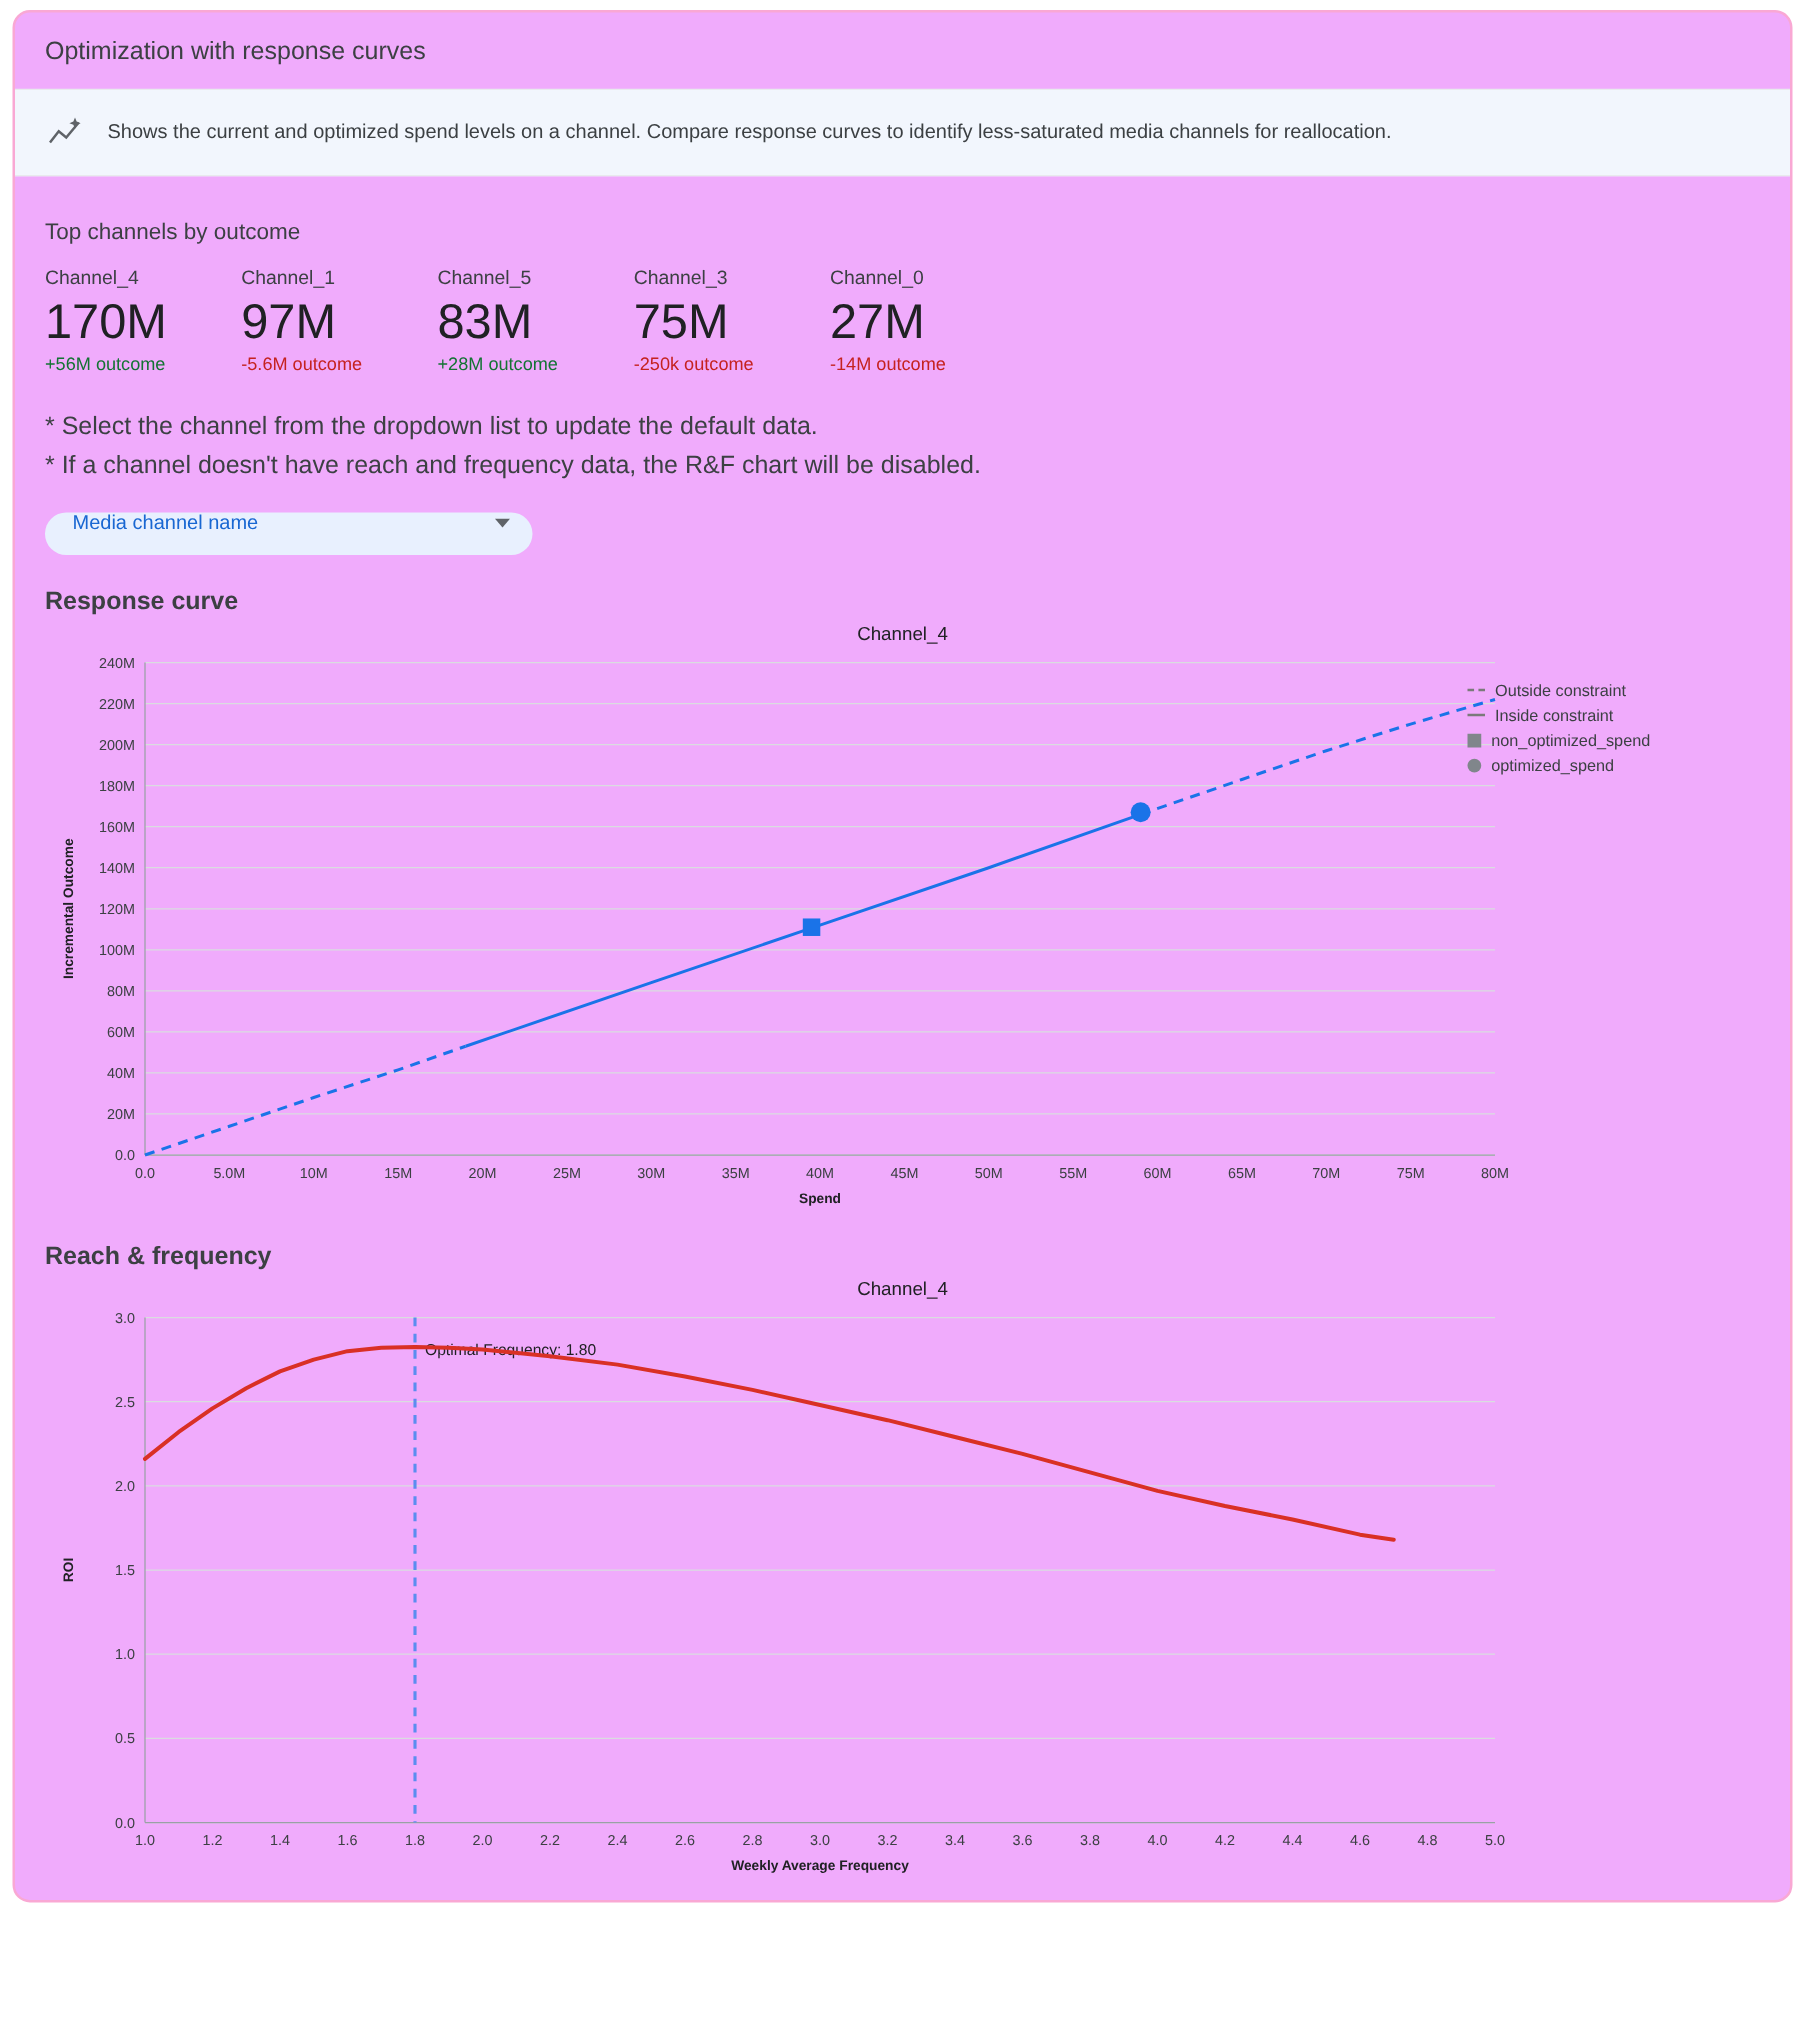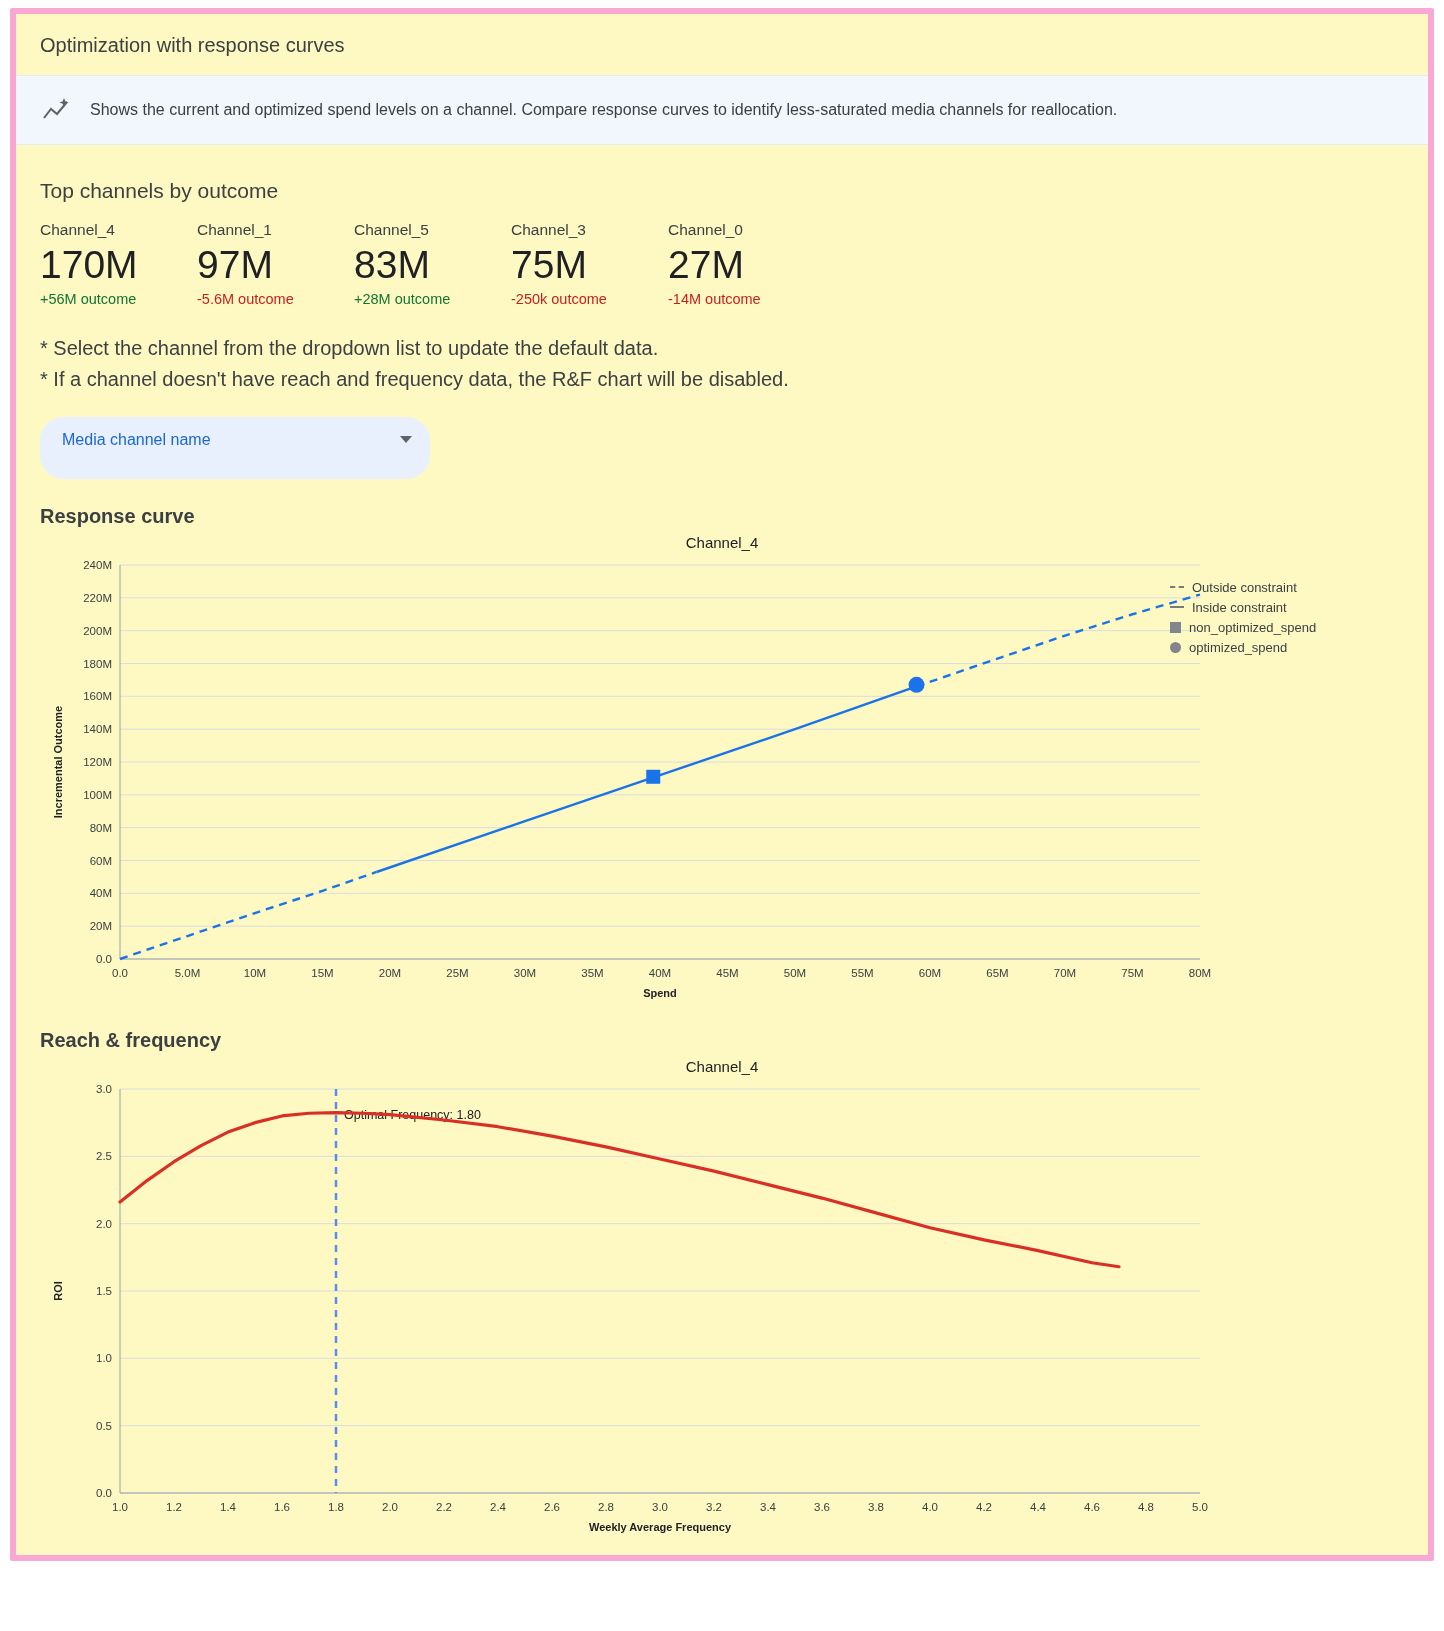--- a/index.html
+++ b/index.html
@@ -10,24 +10,24 @@
     font-family: "Liberation Sans", sans-serif;
   }
   .page {
     width: 1444px;
     min-height: 1631px;
     background: #fff;
     position: relative;
   }
   .card {
     margin: 8px 10px;
-    border: 6px solid #f9a8d4;
-    border-radius: 2px;
+    border: 2px solid #f9a8d4;
+    border-radius: 14px;
     overflow: hidden;
-    background: #fef9c3;
+    background: #f0abfc;
   }
   .card-title {
     font-size: 20px;
     color: #3c4043;
     padding: 20px 24px 18px 24px;
     border-bottom: 1px solid #e8eaed;
     font-weight: 400;
   }
   .desc-bar {
     display: flex;
@@ -38,21 +38,21 @@
     border-bottom: 1px solid #e8eaed;
   }
   .desc-icon { flex: 0 0 auto; width: 32px; height: 32px; }
   .desc-text {
     font-size: 16px;
     color: #3c4043;
     line-height: 1.35;
   }
   .body-pad { padding: 22px 24px 10px 24px; }
   .section-h {
-    font-size: 21px;
+    font-size: 18px;
     color: #3c4043;
     margin: 12px 0 18px 0;
     font-weight: 400;
   }
   .kpi-row {
     display: flex;
     gap: 0;
     margin-bottom: 26px;
   }
   .kpi {
@@ -73,21 +73,21 @@
   }
   .kpi-delta { font-size: 14.5px; }
   .notes {
     font-size: 20px;
     color: #3c4043;
     line-height: 1.55;
     margin-bottom: 22px;
   }
   .dropdown {
     width: 390px;
-    height: 62px;
+    height: 34px;
     background: #e8f0fe;
     border-radius: 24px;
     display: flex;
     align-items: center;
     padding: 0 18px 16px 22px;
     cursor: pointer;
     margin-bottom: 26px;
   }
   .dropdown-label {
     flex: 1;

